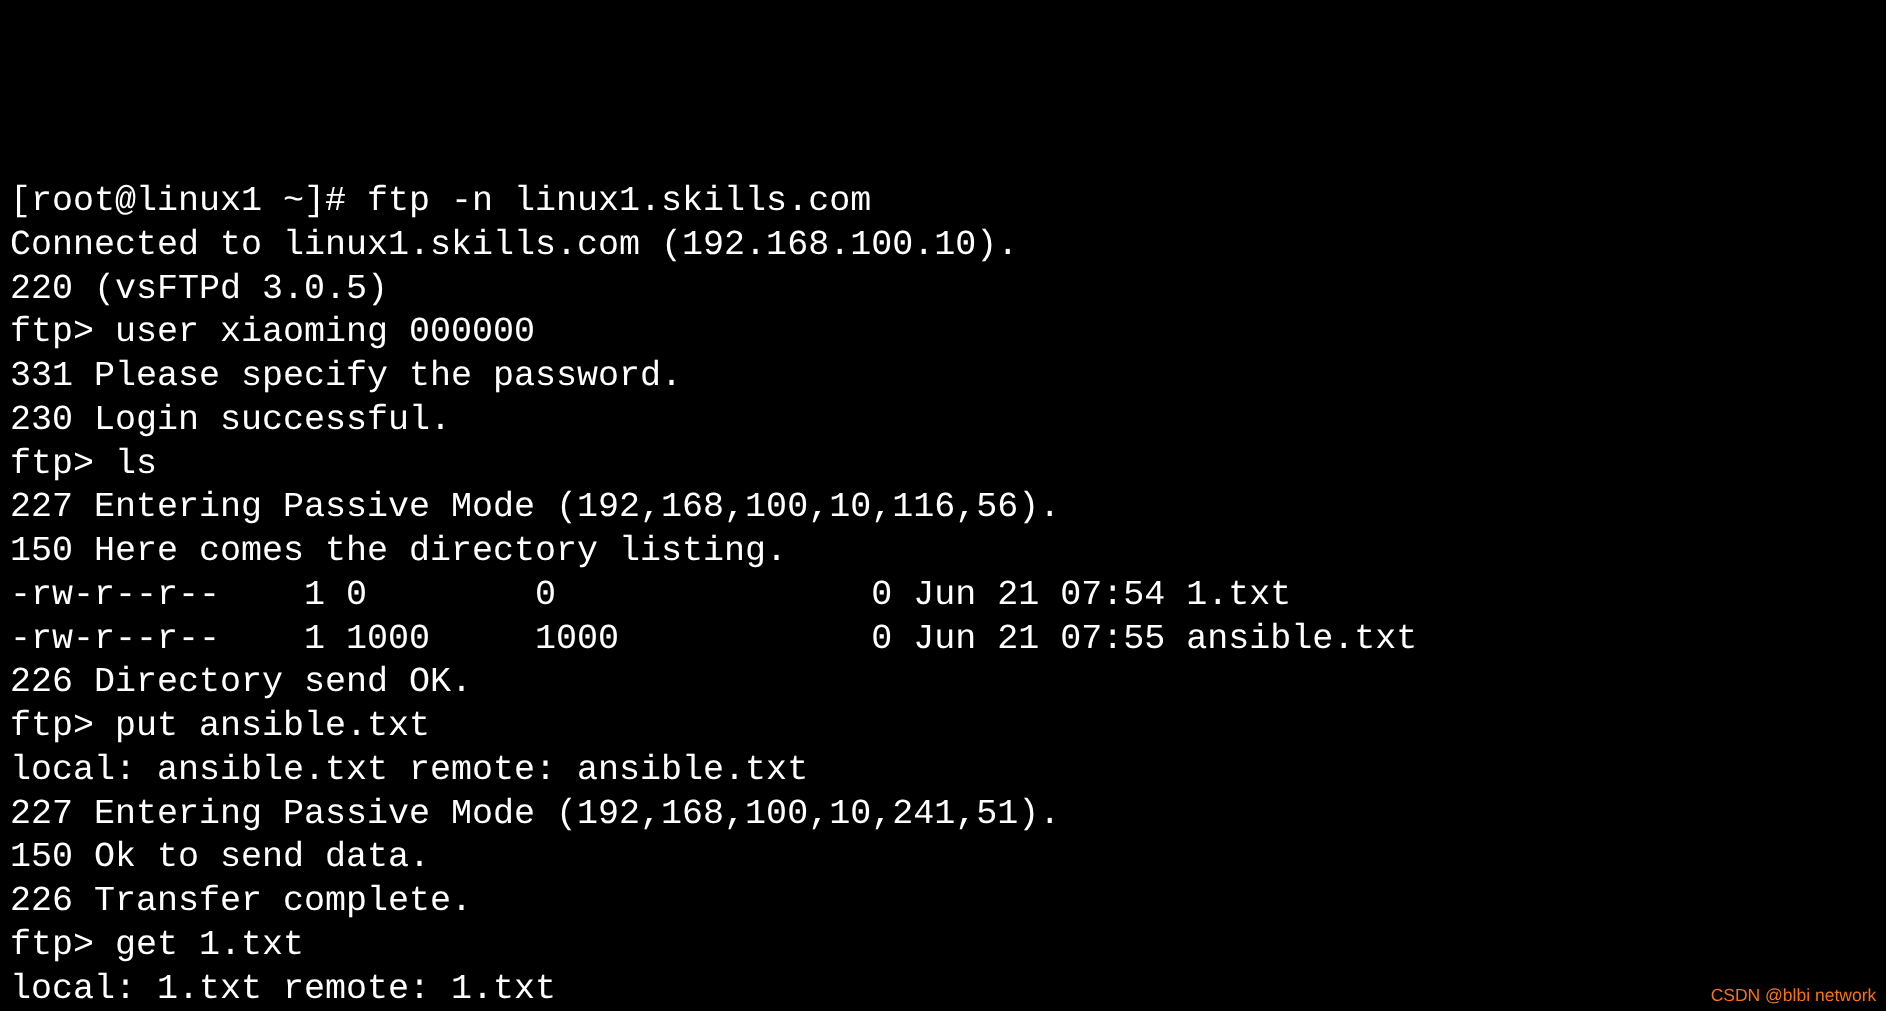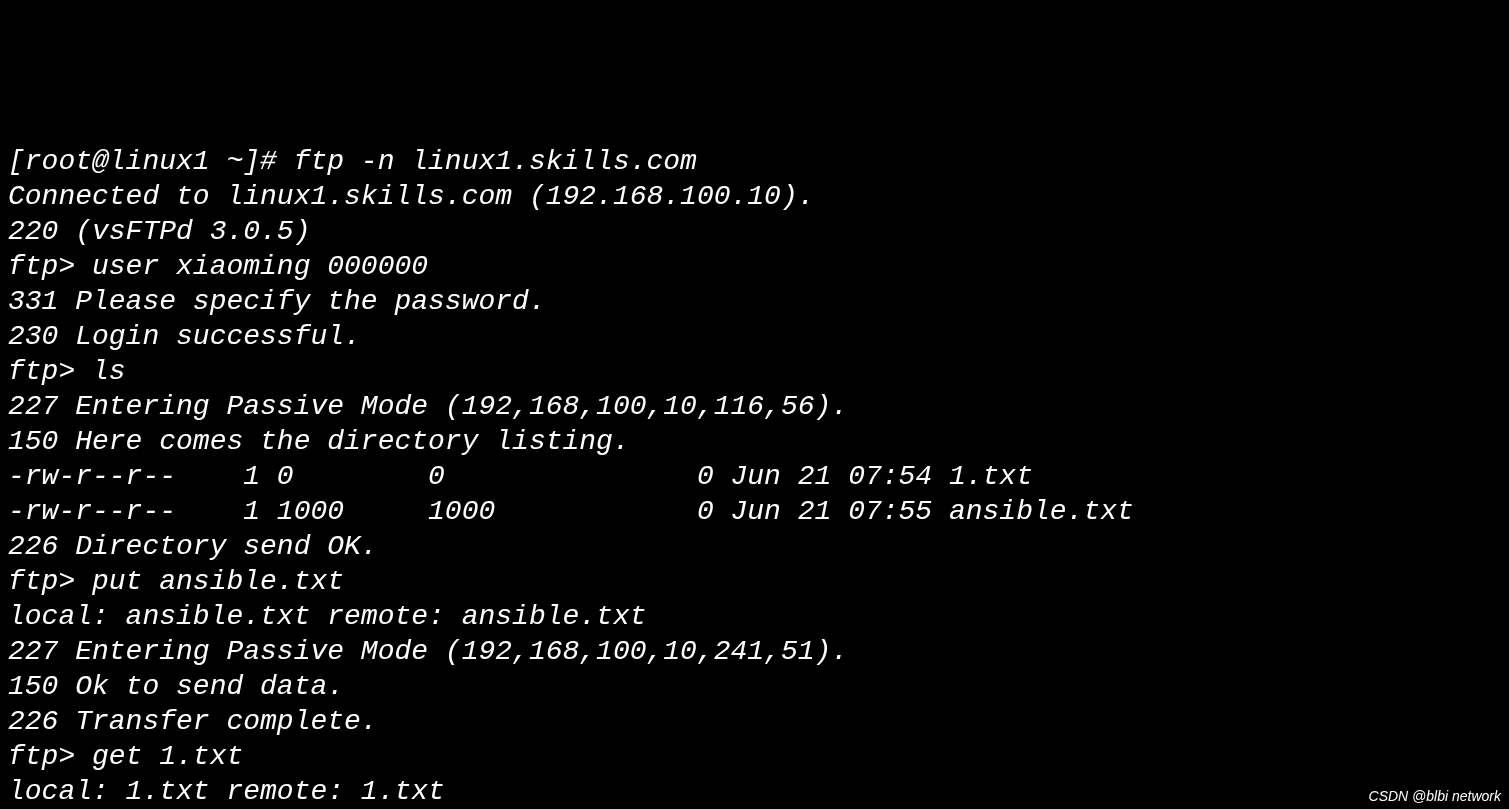--- a/index.html
+++ b/index.html
@@ -1,19 +1,18 @@
 <!DOCTYPE html>
 <html><head>
   <meta charset="utf-8">
   <style>
     * {
       margin: 0;
       padding: 0;
       box-sizing: border-box;
-      font-style: italic;
     }
     body {
       background-color: #000000;
       color: #ffffff;
       font-family: 'Courier New', Consolas, monospace;
       font-size: 28px;
       line-height: 1.25;
       padding: 4px 8px;
       white-space: pre;
       width: 1509px;
@@ -22,21 +21,21 @@
       position: relative;
     }
     .terminal-line {
       display: block;
     }
     .watermark {
       position: absolute;
       bottom: 4px;
       right: 8px;
       font-size: 14px;
-      color: #ffffff;
+      color: #f97316;
       font-family: Arial, sans-serif;
     }
   </style>
 </head>
 <body>
 
 
 
 <div><span class="terminal-line">[root@linux1 ~]# ftp -n linux1.skills.com</span><span class="terminal-line">Connected to linux1.skills.com (192.168.100.10).</span><span class="terminal-line">220 (vsFTPd 3.0.5)</span><span class="terminal-line">ftp&gt; user xiaoming 000000</span><span class="terminal-line">331 Please specify the password.</span><span class="terminal-line">230 Login successful.</span><span class="terminal-line">ftp&gt; ls</span><span class="terminal-line">227 Entering Passive Mode (192,168,100,10,116,56).</span><span class="terminal-line">150 Here comes the directory listing.</span><span class="terminal-line">-rw-r--r--    1 0        0               0 Jun 21 07:54 1.txt</span><span class="terminal-line">-rw-r--r--    1 1000     1000            0 Jun 21 07:55 ansible.txt</span><span class="terminal-line">226 Directory send OK.</span><span class="terminal-line">ftp&gt; put ansible.txt</span><span class="terminal-line">local: ansible.txt remote: ansible.txt</span><span class="terminal-line">227 Entering Passive Mode (192,168,100,10,241,51).</span><span class="terminal-line">150 Ok to send data.</span><span class="terminal-line">226 Transfer complete.</span><span class="terminal-line">ftp&gt; get 1.txt</span><span class="terminal-line">local: 1.txt remote: 1.txt</span></div>
 

